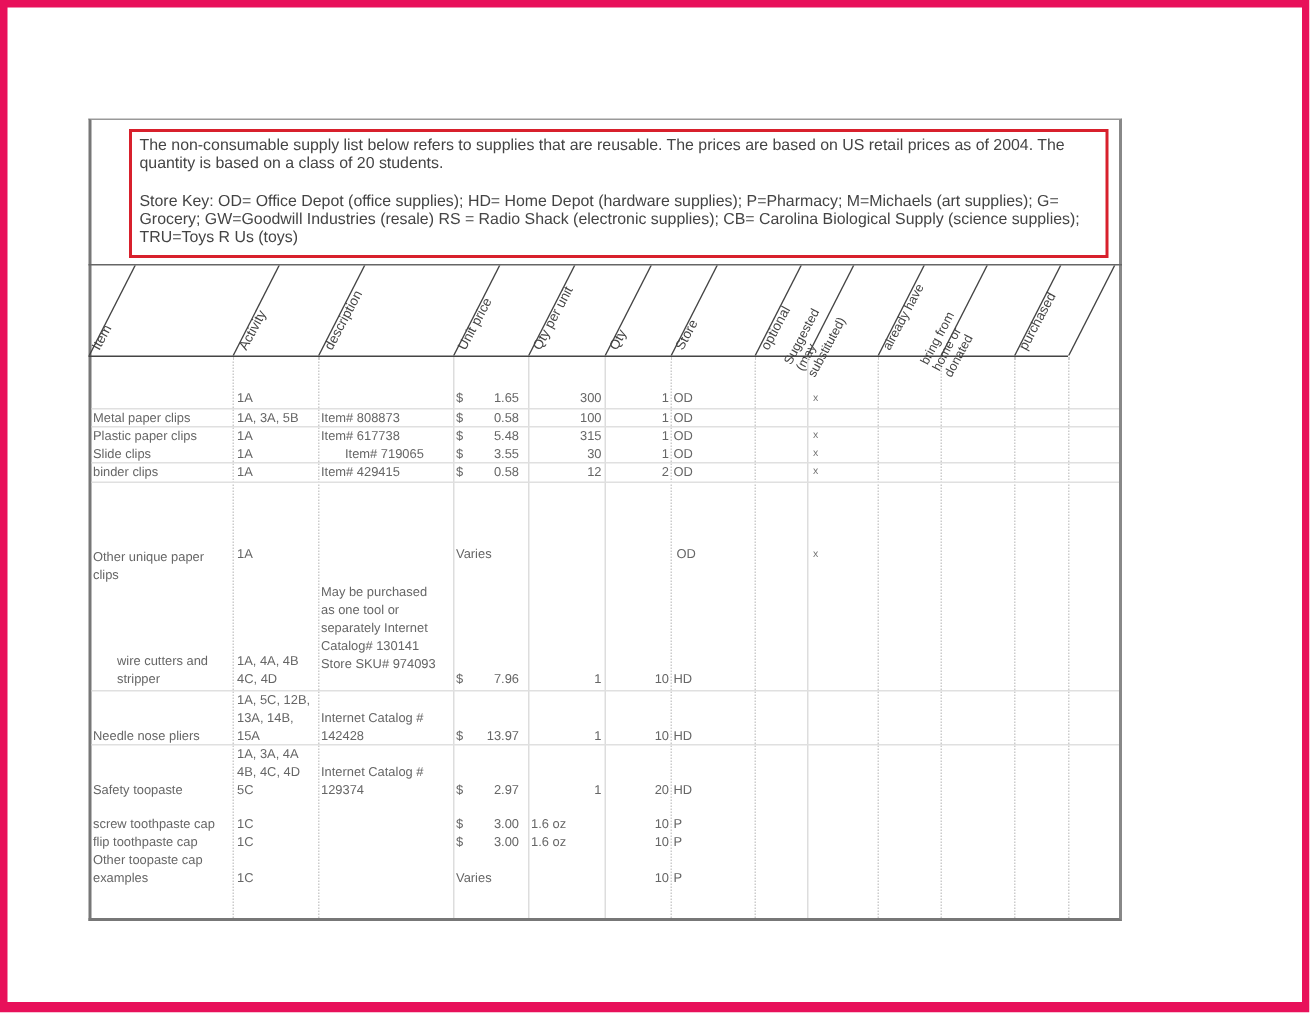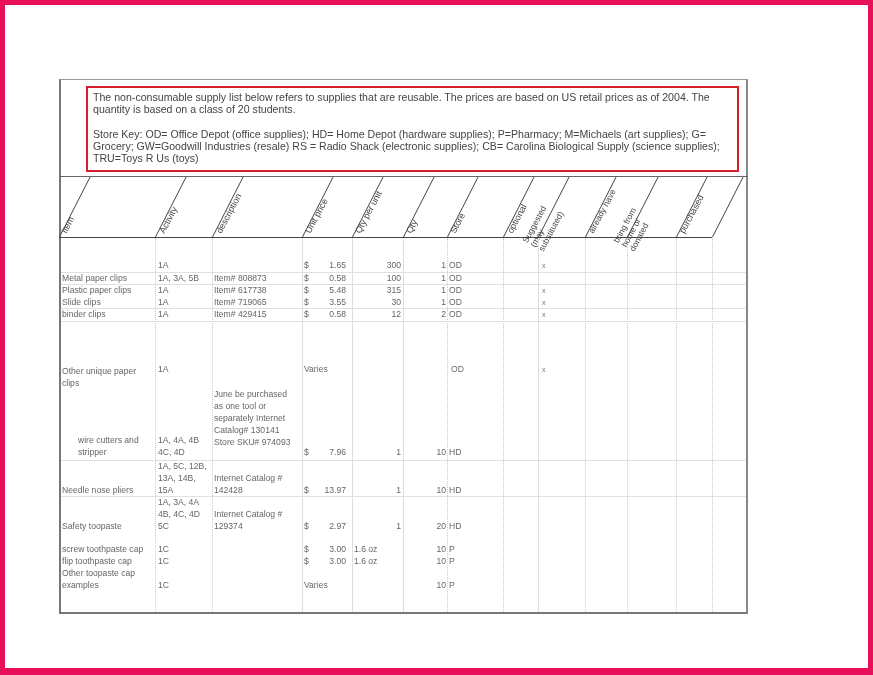--- a/index.html
+++ b/index.html
@@ -130,21 +130,21 @@
   <div class="cell num" style="left:255px;top:0;width:30px">5.48</div>
   <div class="cell num" style="left:295px;top:0;width:45px">315</div>
   <div class="cell num" style="left:345px;top:0;width:40px">1</div>
   <div class="cell" style="left:388px;top:0">OD</div>
   <div class="x" style="left:481px;top:3px">x</div>
 </div>
 
 <div class="row sep" style="top:296px;height:12px">
   <div class="cell" style="left:1px;top:0">Slide clips</div>
   <div class="cell" style="left:97px;top:0">1A</div>
-  <div class="cell" style="left:153px;top:0">Item# 719065</div>
+  <div class="cell" style="left:169px;top:0">Item# 719065</div>
   <div class="cell" style="left:243px;top:0">$</div>
   <div class="cell num" style="left:255px;top:0;width:30px">3.55</div>
   <div class="cell num" style="left:295px;top:0;width:45px">30</div>
   <div class="cell num" style="left:345px;top:0;width:40px">1</div>
   <div class="cell" style="left:388px;top:0">OD</div>
   <div class="x" style="left:481px;top:3px">x</div>
 </div>
 
 <div class="row sep" style="top:308px;height:13px">
   <div class="cell" style="left:1px;top:0">binder clips</div>
@@ -162,21 +162,21 @@
   <div class="cell" style="left:1px;top:44px;width:90px">Other unique paper clips</div>
   <div class="cell" style="left:97px;top:42px">1A</div>
   <div class="cell" style="left:243px;top:42px">Varies</div>
   <div class="cell" style="left:390px;top:42px">OD</div>
   <div class="x" style="left:481px;top:45px">x</div>
 </div>
 
 <div class="row sep" style="top:388px;height:72px">
   <div class="cell" style="left:17px;top:46px;width:88px">wire cutters and stripper</div>
   <div class="cell" style="left:97px;top:46px;width:50px">1A, 4A, 4B 4C, 4D</div>
-  <div class="cell" style="left:153px;top:0;width:82px">June be purchased as one tool or separately Internet Catalog# 130141 Store SKU# 974093</div>
+  <div class="cell" style="left:153px;top:0;width:82px">May be purchased as one tool or separately Internet Catalog# 130141 Store SKU# 974093</div>
   <div class="cell" style="left:243px;top:58px">$</div>
   <div class="cell num" style="left:255px;top:58px;width:30px">7.96</div>
   <div class="cell num" style="left:295px;top:58px;width:45px">1</div>
   <div class="cell num" style="left:345px;top:58px;width:40px">10</div>
   <div class="cell" style="left:388px;top:58px">HD</div>
 </div>
 
 <div class="row sep" style="top:460px;height:36px">
   <div class="cell" style="left:1px;top:24px">Needle nose pliers</div>
   <div class="cell" style="left:97px;top:0;width:54px">1A, 5C, 12B, 13A, 14B, 15A</div>

